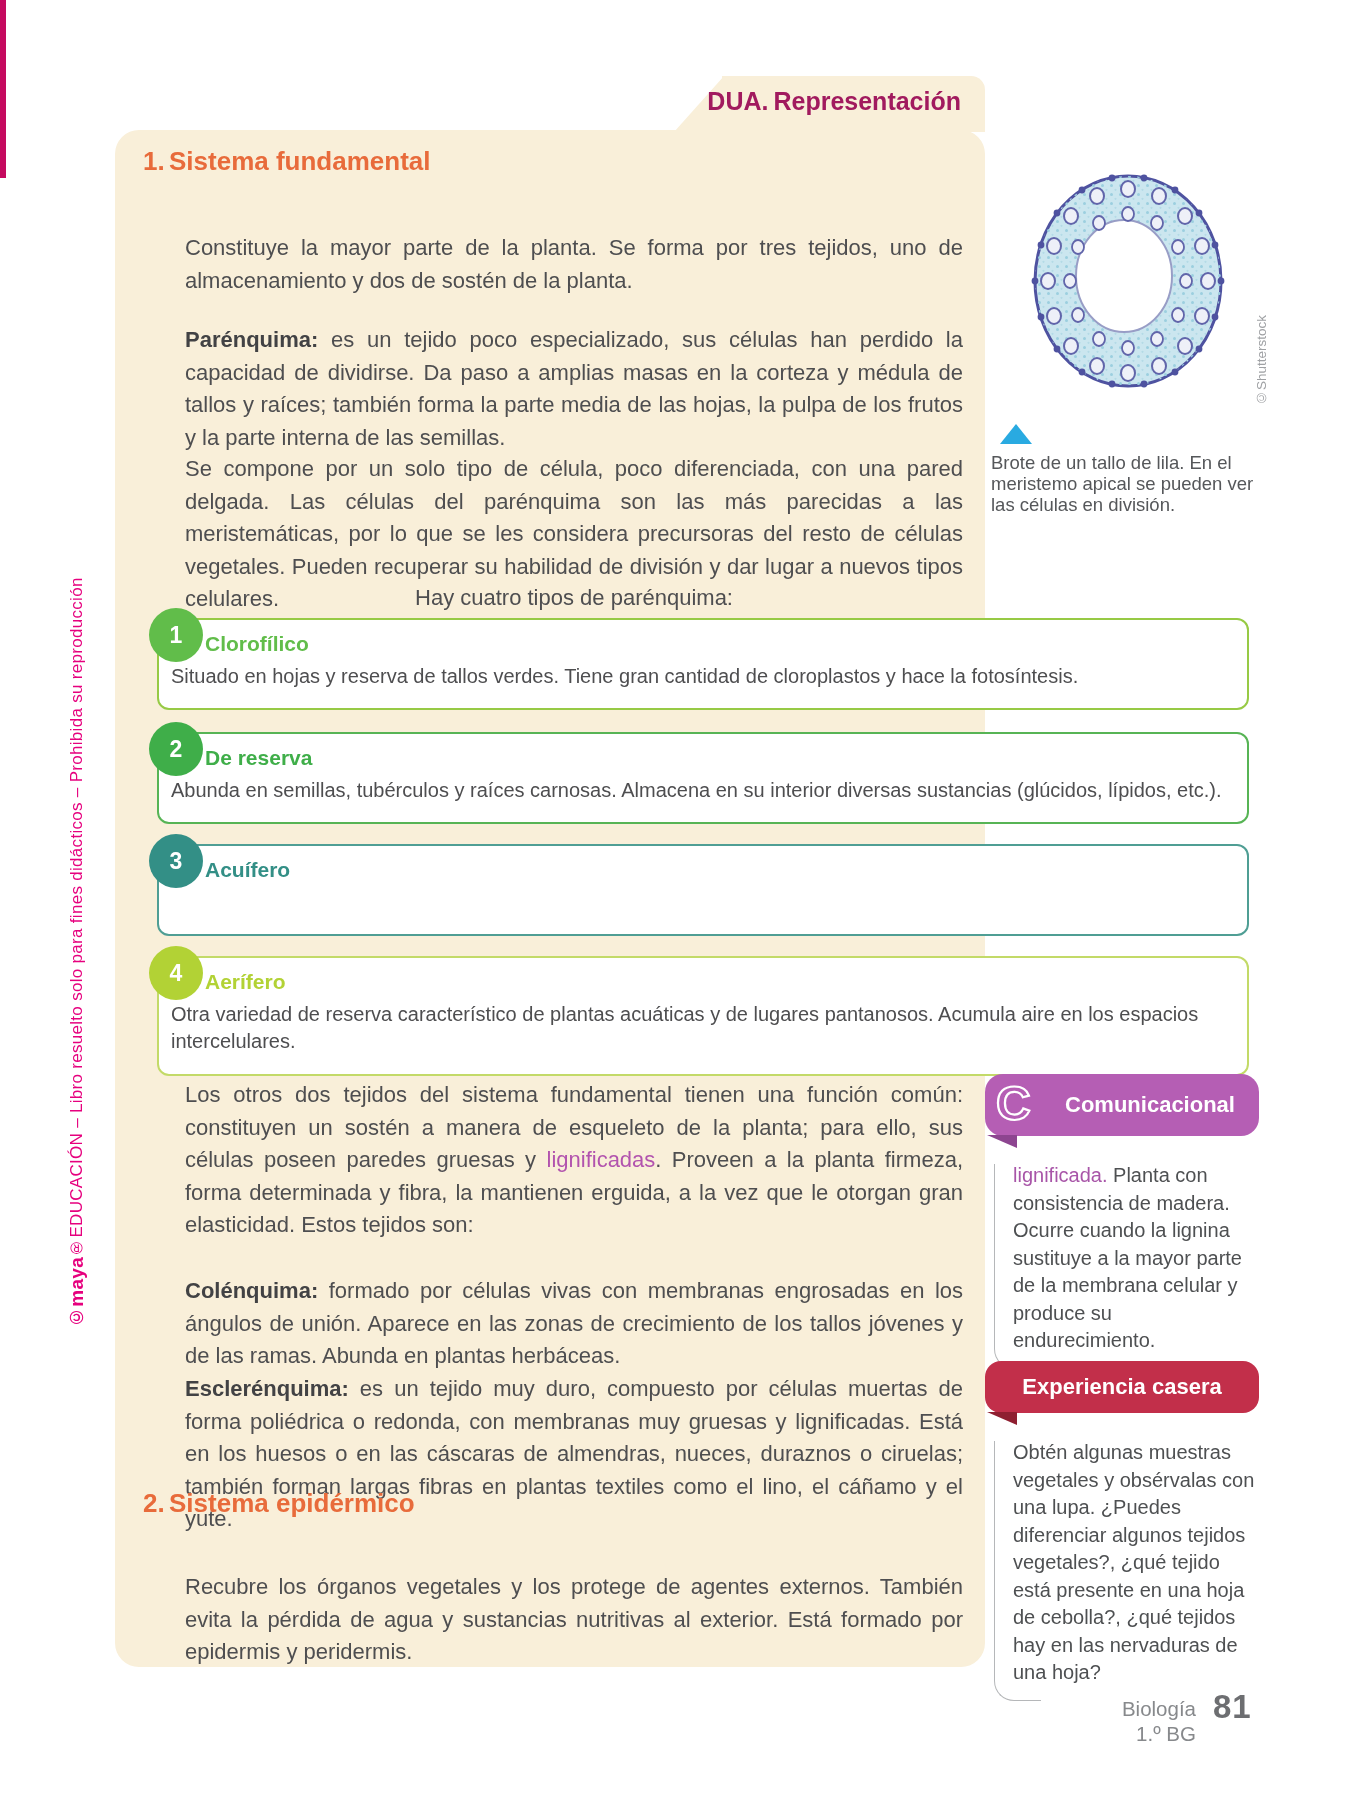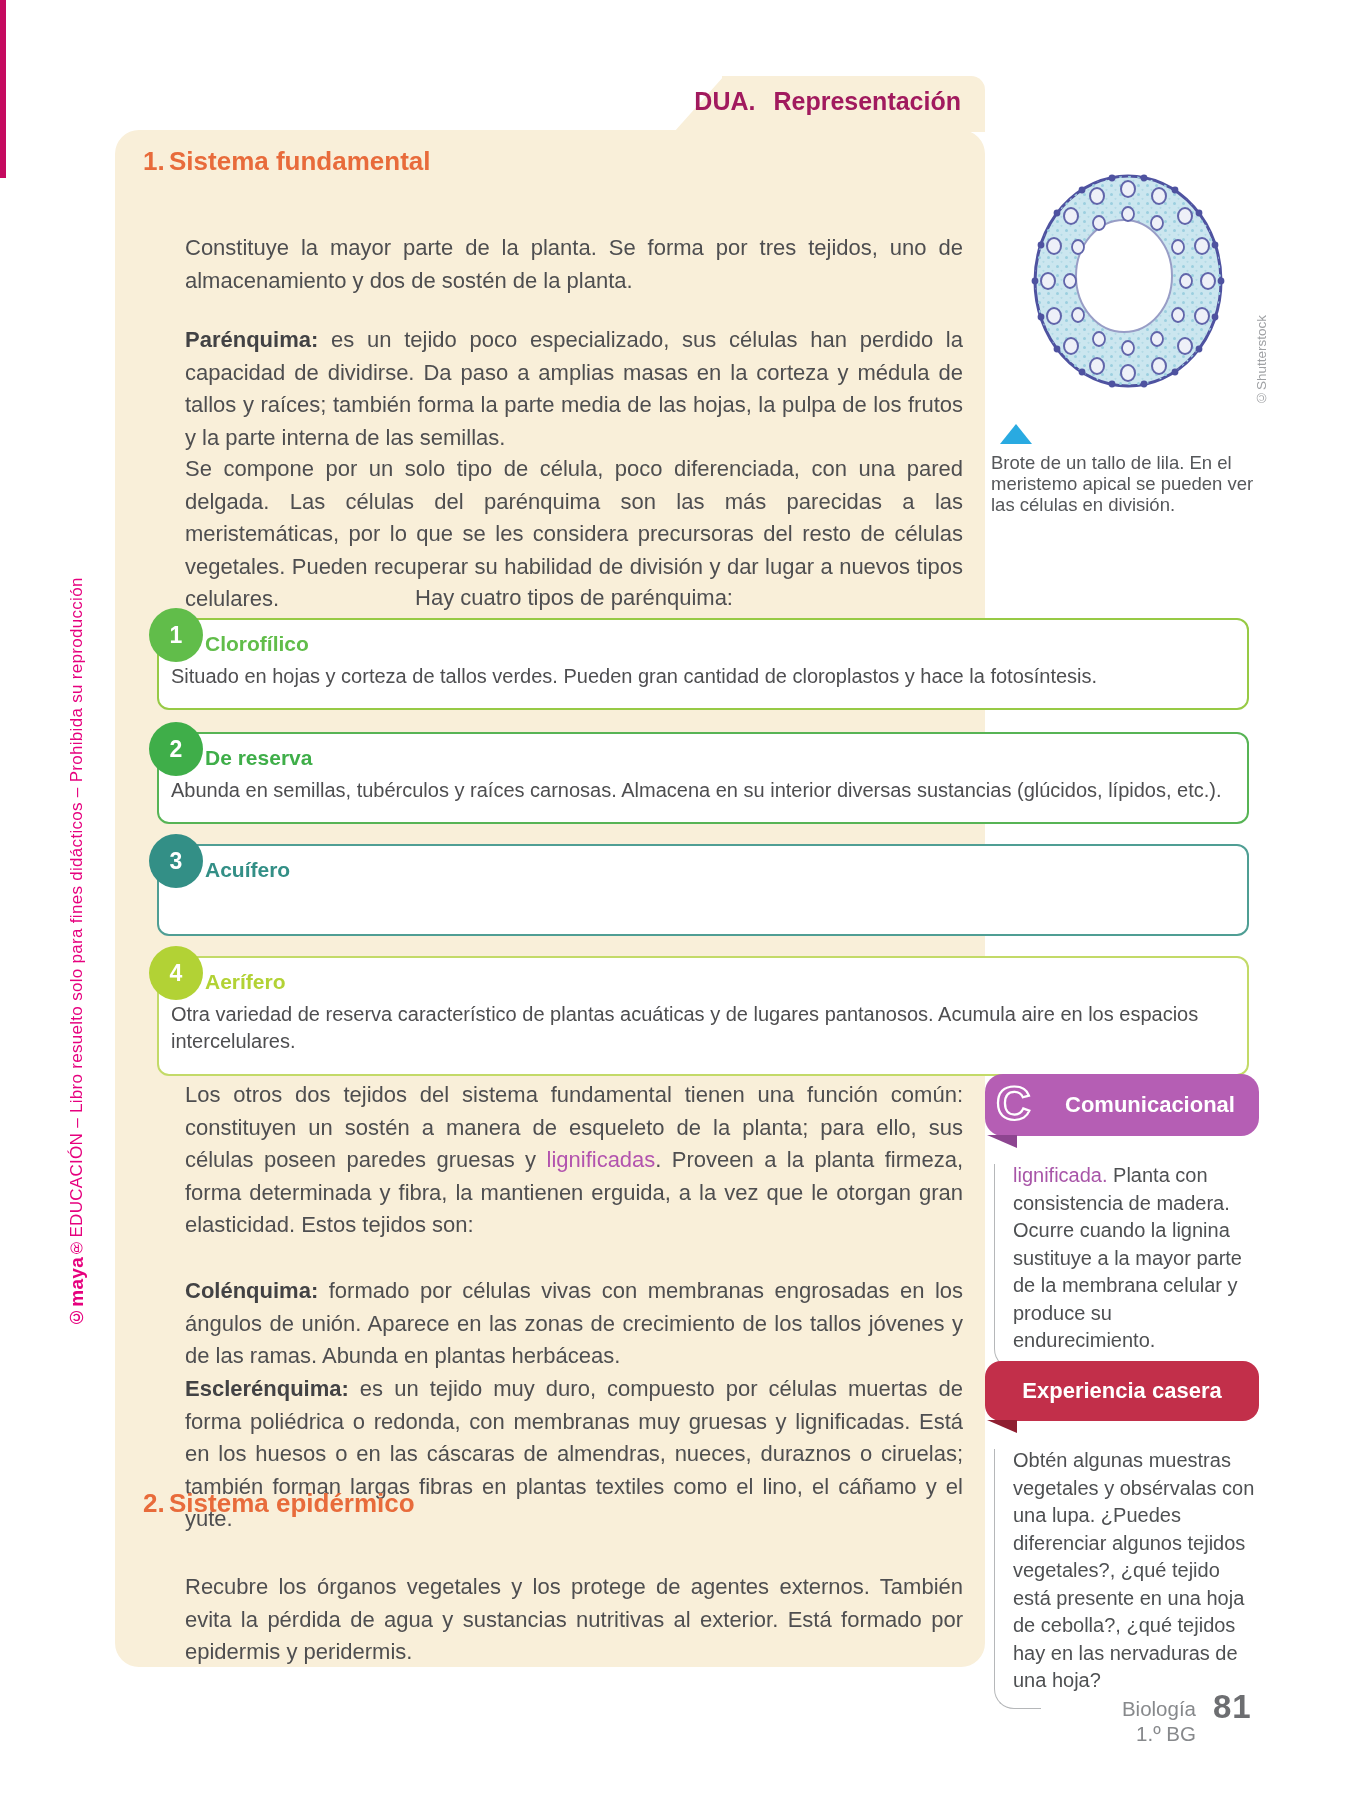--- a/index.html
+++ b/index.html
@@ -14,21 +14,21 @@
   .side-text .logo { font-weight:bold; font-size:19px; }
 
   
   .dua-tab-rect  { position:absolute; left:722px; top:76px; width:263px; height:56px;
                    background:#f9efd9; border-radius:0 14px 0 0; }
   .dua-tab-slant { position:absolute; left:674px; top:76px; width:50px; height:56px;
                    background:#f9efd9; clip-path:polygon(100% 0,100% 100%,0 100%); }
   .dua-text { position:absolute; right:24px; top:11px; font-size:25px; color:#a11a5e;
               white-space:nowrap; }
   .dua-text .dua-l { font-weight:800; }
-  .dua-text .dua-s { font-weight:700; margin-left:18px; }
+  .dua-text .dua-s { font-weight:700; margin-left:5px; }
 
   
   .panel { position:absolute; left:115px; top:130px; width:870px; height:1537px;
            background:#f9efd9; border-radius:24px; }
   .h-sec { position:absolute; left:14px; display:flex; color:#e86b3b;
            font-size:26px; font-weight:bold; }
   .h-sec .num { width:40px; text-align:left; padding-left:14px; box-sizing:border-box; }
   #h1 { top:16px; } #h2 { top:1358px; }
 
   .para { position:absolute; left:70px; width:778px; font-size:22px; line-height:32.5px;
@@ -66,21 +66,21 @@
          border-bottom:20px solid #29aae1; }
   .caption { position:absolute; left:991px; top:452px; width:266px;
              font-size:18.5px; line-height:21px; color:#55575a; }
 
   
   .sidecard { position:absolute; left:985px; width:274px; }
   #comu  { top:1074px; } #exper { top:1361px; }
   .card-header { position:relative; color:#fff; display:flex; align-items:center;
                  font-weight:bold; }
   #comu  .card-header { height:62px; background:#b55eb4; border-radius:18px; }
-  #exper .card-header { height:60px; background:#c22f4a; border-radius:16px;
+  #exper .card-header { height:52px; background:#c22f4a; border-radius:16px;
                         justify-content:center; }
   .card-title { flex:1; text-align:center; font-size:22px; }
   #exper .card-title { flex:none; }
   .c-icon { margin-left:6px; flex:none; }
   .tail { position:absolute; left:2px; bottom:-12px; width:30px; height:13px;
           clip-path:polygon(0 0,100% 0,100% 100%); }
   #comu  .tail { background:#8d4590; }
   #exper .tail { background:#8f1f31; }
   .card-body { position:relative; margin-top:26px; padding-left:28px;
                font-size:20px; line-height:27.5px; color:#4e5052; }
@@ -122,21 +122,21 @@
 
     <p class="para" id="p2"><span class="lead">Parénquima:</span><span> es un tejido poco especializado, sus células han perdido la capacidad de dividirse. Da paso a amplias masas en la corteza y médula de tallos y raíces; también forma la parte media de las hojas, la pulpa de los frutos y la parte interna de las semillas.</span></p>
 
     <p class="para" id="p3">Se compone por un solo tipo de célula, poco diferenciada, con una pared delgada. Las células del parénquima son las más parecidas a las meristemáticas, por lo que se les considera precursoras del resto de células vegetales. Pueden recuperar su habilidad de división y dar lugar a nuevos tipos celulares.</p>
 
     <p class="para single" id="p4">Hay cuatro tipos de parénquima:</p>
 
     <div class="ptype" id="box1">
       <div class="circle">1</div>
       <div class="ptitle">Clorofílico</div>
-      <div class="ptext">Situado en hojas y corteza de tallos verdes. Pueden gran cantidad de cloroplastos y hace la fotosíntesis.</div>
+      <div class="ptext">Situado en hojas y reserva de tallos verdes. Tiene gran cantidad de cloroplastos y hace la fotosíntesis.</div>
     </div>
     <div class="ptype" id="box2">
       <div class="circle">2</div>
       <div class="ptitle">De reserva</div>
       <div class="ptext">Abunda en semillas, tubérculos y raíces carnosas. Almacena en su interior diversas sustancias (glúcidos, lípidos, etc.).</div>
     </div>
     <div class="ptype" id="box3">
       <div class="circle">3</div>
       <div class="ptitle">Acuífero</div>
     </div>

